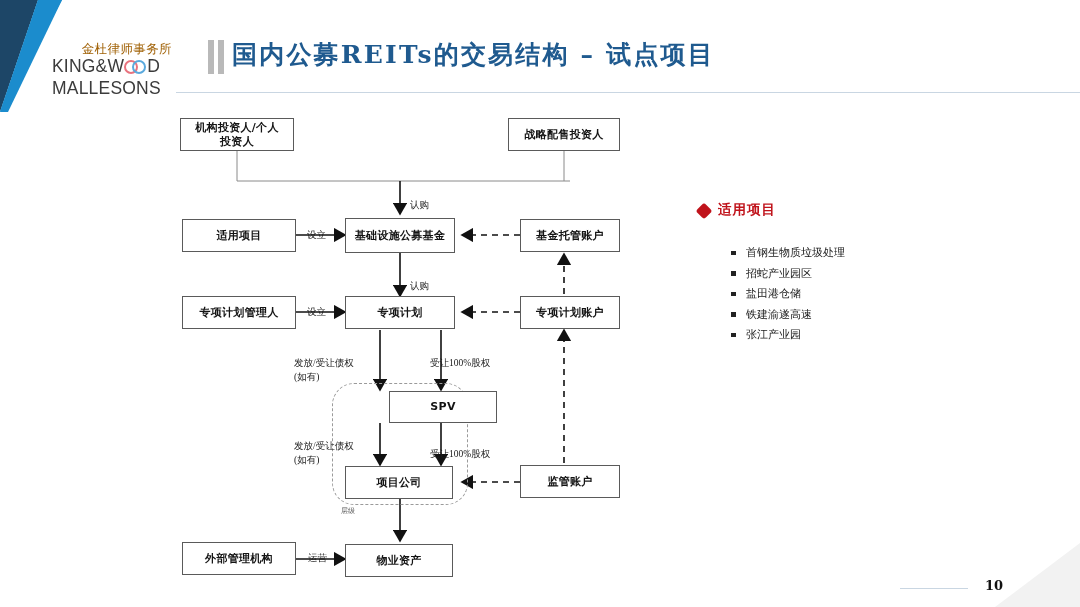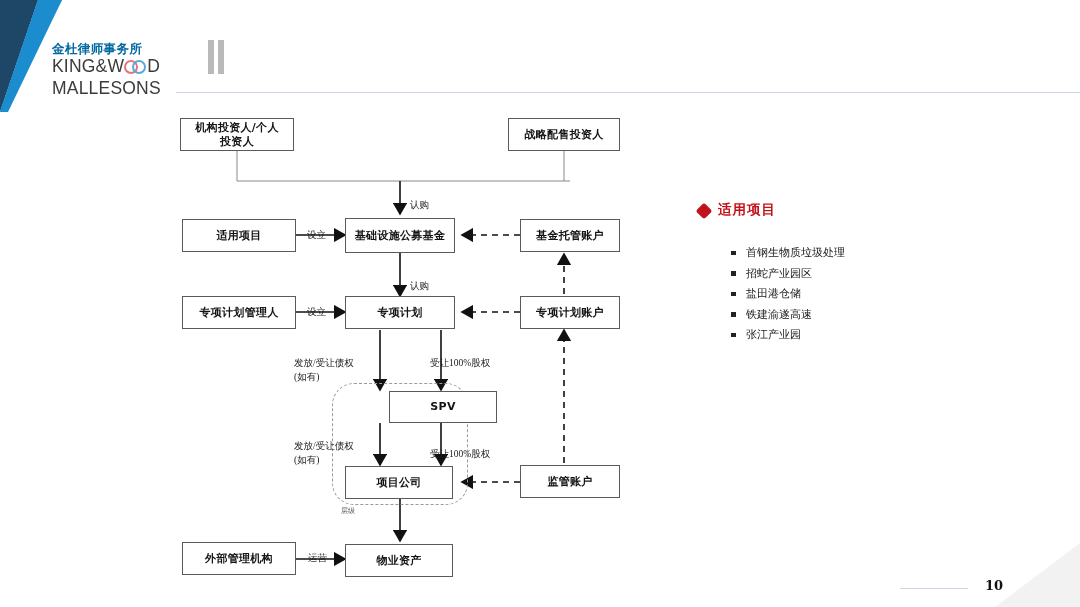--- a/index.html
+++ b/index.html
@@ -12,22 +12,23 @@
   }
   #slide{position:absolute;left:0;top:0;width:1080px;height:607px;background:#fff;overflow:hidden;}
 
   
   .logo-mark{position:absolute;left:0;top:0;width:120px;height:120px;overflow:hidden;}
   .logo-name{
     position:absolute;left:52px;top:42px;width:120px;
   }
   .logo-cn{
     font-family:"DejaVu Sans","Liberation Sans",sans-serif;
-    font-size:12.5px;color:#0369a1;letter-spacing:0.4px;line-height:13px;
-    font-weight:700;
+    font-size:12.5px;color:#a16207;letter-spacing:0.4px;line-height:13px;
+    font-weight:400;
+    text-align:right;
   }
   .logo-en{
     font-family:"Liberation Sans","DejaVu Sans",sans-serif;
     font-size:17.5px;color:#3b3b3b;line-height:19.5px;letter-spacing:0.2px;
     margin-top:2px;white-space:nowrap;
   }
   .oo{position:relative;display:inline-block;width:23px;height:14px;vertical-align:-2px;}
   .oo i{position:absolute;top:0;width:14px;height:14px;border-radius:50%;border:2px solid;box-sizing:border-box;}
   .oo i.c1{left:0;border-color:#e8737e;}
   .oo i.c2{left:8px;border-color:#5aa9dd;}
@@ -115,20 +116,21 @@
     <div class="logo-en">
       <span>KING&amp;W</span><span class="oo"><i class="c1"></i><i class="c2"></i></span><span>D</span>
     </div>
     <div class="logo-en">MALLESONS</div>
   </div>
 
   <div class="title-bar">
     <span class="b1"></span>
       <span class="b2"></span>
   </div>
+  <div class="slide-title">国内公募REITs的交易结构 – 试点项目</div>
   <div class="header-rule"></div>
 
   <div class="dgm">
 
     <svg width="1080" height="607" style="position:absolute;left:0;top:0;">
       <defs>
         <marker id="ah" markerWidth="9" markerHeight="9" refX="7" refY="4.5" orient="auto">
           <path d="M0,0 L8,4.5 L0,9 z" fill="#111"></path>
         </marker>
       </defs>

